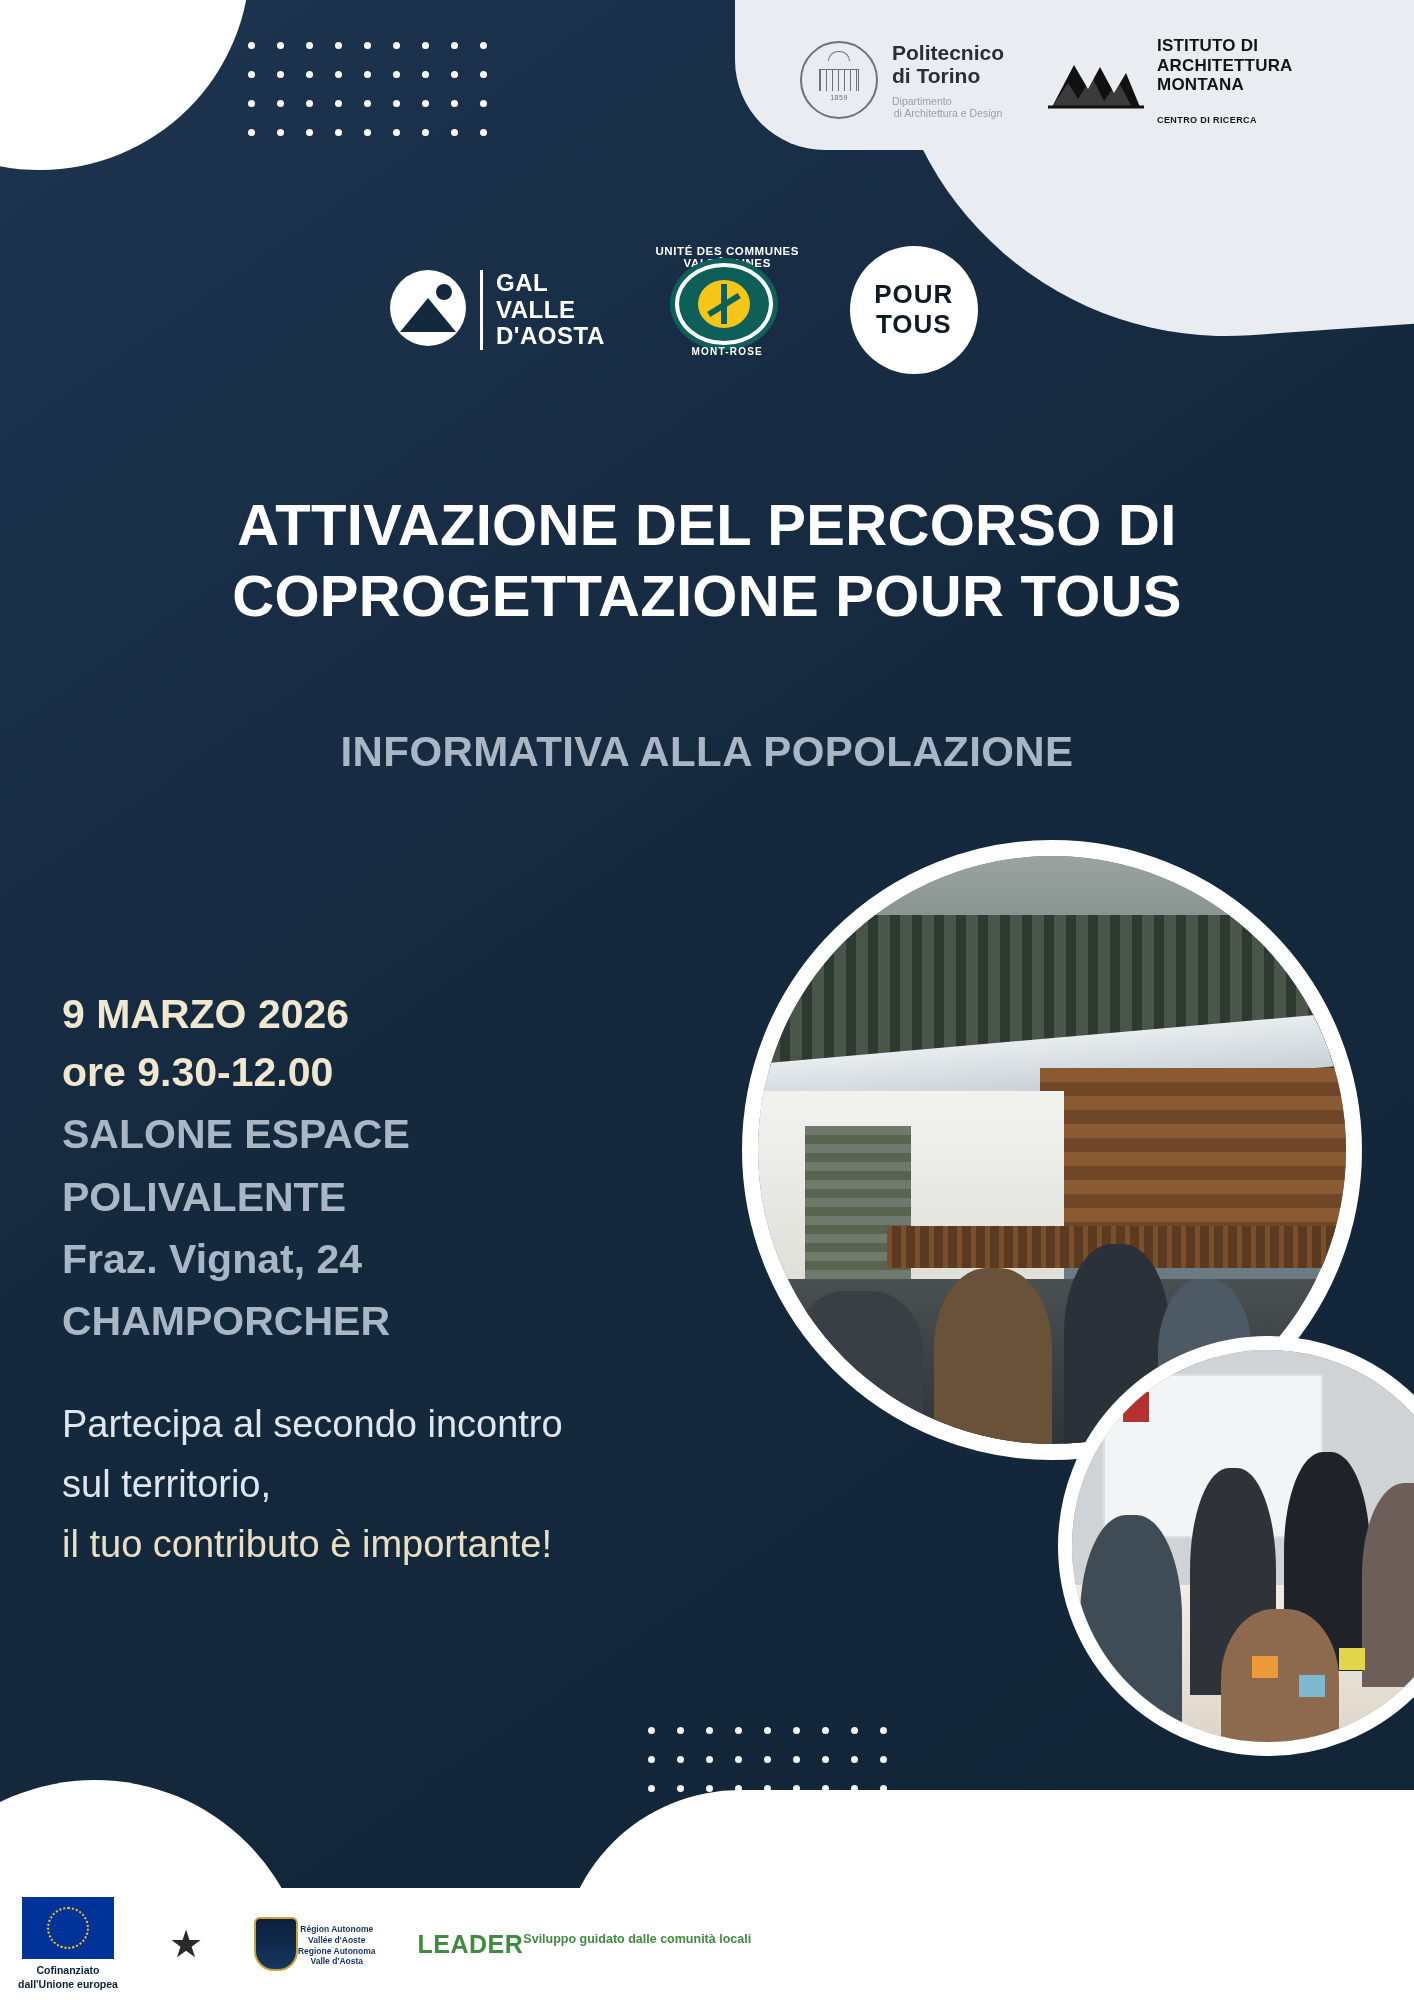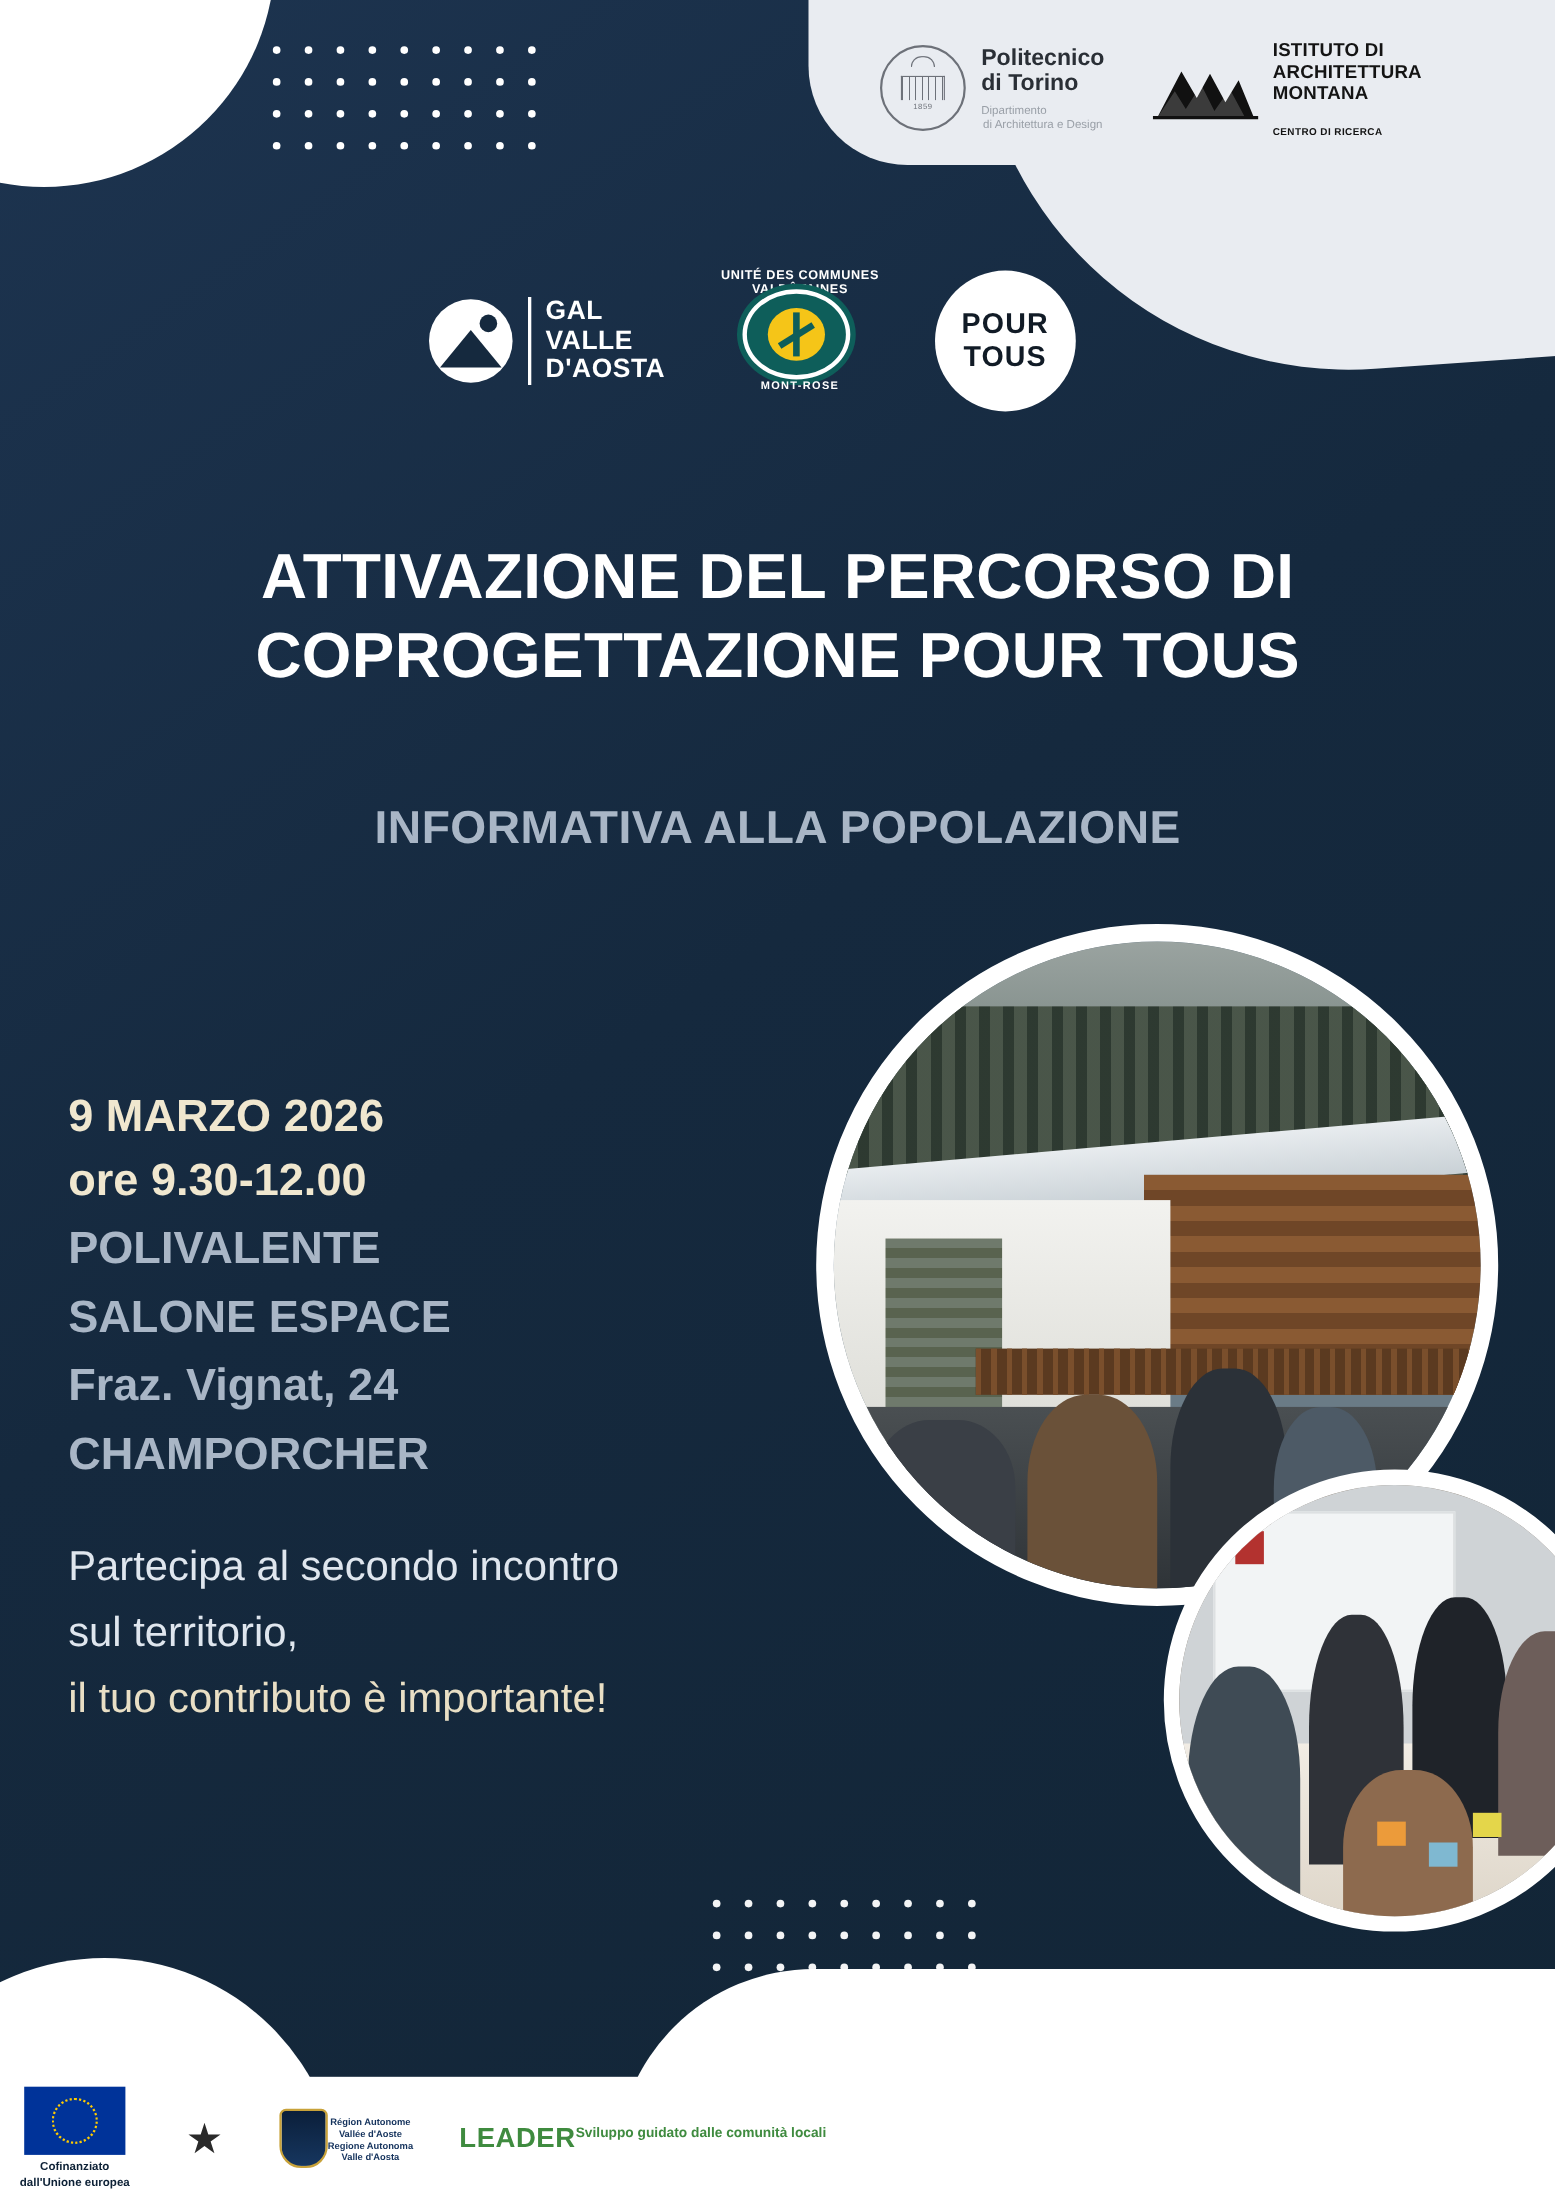--- a/index.html
+++ b/index.html
@@ -132,21 +132,21 @@
   .iam { display: flex; align-items: center; gap: 13px; }
   .iam-txt .t1 { font-size: 17px; font-weight: 700; color: #141414; line-height: 1.15; letter-spacing: .2px;}
   .iam-txt .t2 { font-size: 9px; font-weight: 700; color: #141414; margin-top: 20px; letter-spacing: .4px; }
 
   
   .mid-logos {
     position: absolute;
     left: 390px; top: 245px;
     display: flex; align-items: center; gap: 40px;
   }
-  .gal { display: flex; align-items: center; gap: 14px; }
+  .gal { display: flex; align-items: flex-start; gap: 14px; }
   .gal-circle {
     width: 76px; height: 76px; border-radius: 50%;
     background: #ffffff;
     position: relative; overflow: hidden;
   }
   .gal-circle .mtn {
     position: absolute; left: 10px; bottom: 14px;
     width: 0; height: 0;
     border-left: 28px solid transparent;
     border-right: 28px solid transparent;
@@ -475,22 +475,22 @@
       <div class="p2">TOUS</div>
     </div>
   </div>
 
   <div class="title">ATTIVAZIONE DEL PERCORSO DI COPROGETTAZIONE POUR TOUS</div>
   <div class="subtitle">INFORMATIVA ALLA POPOLAZIONE</div>
 
   <div class="info">
     <div class="date">9 MARZO 2026</div>
     <div class="date">ore 9.30-12.00</div>
+    <div class="venue">SALONE ESPACE</div>
     <div class="venue">POLIVALENTE</div>
-    <div class="venue">SALONE ESPACE</div>
     <div class="venue">Fraz. Vignat, 24</div>
     <div class="venue">CHAMPORCHER</div>
     <div class="cta">
       <div>Partecipa al secondo incontro</div>
       <div>sul territorio,</div>
       <div class="hl">il tuo contributo è importante!</div>
     </div>
   </div>
 
   <div class="photo-big">

